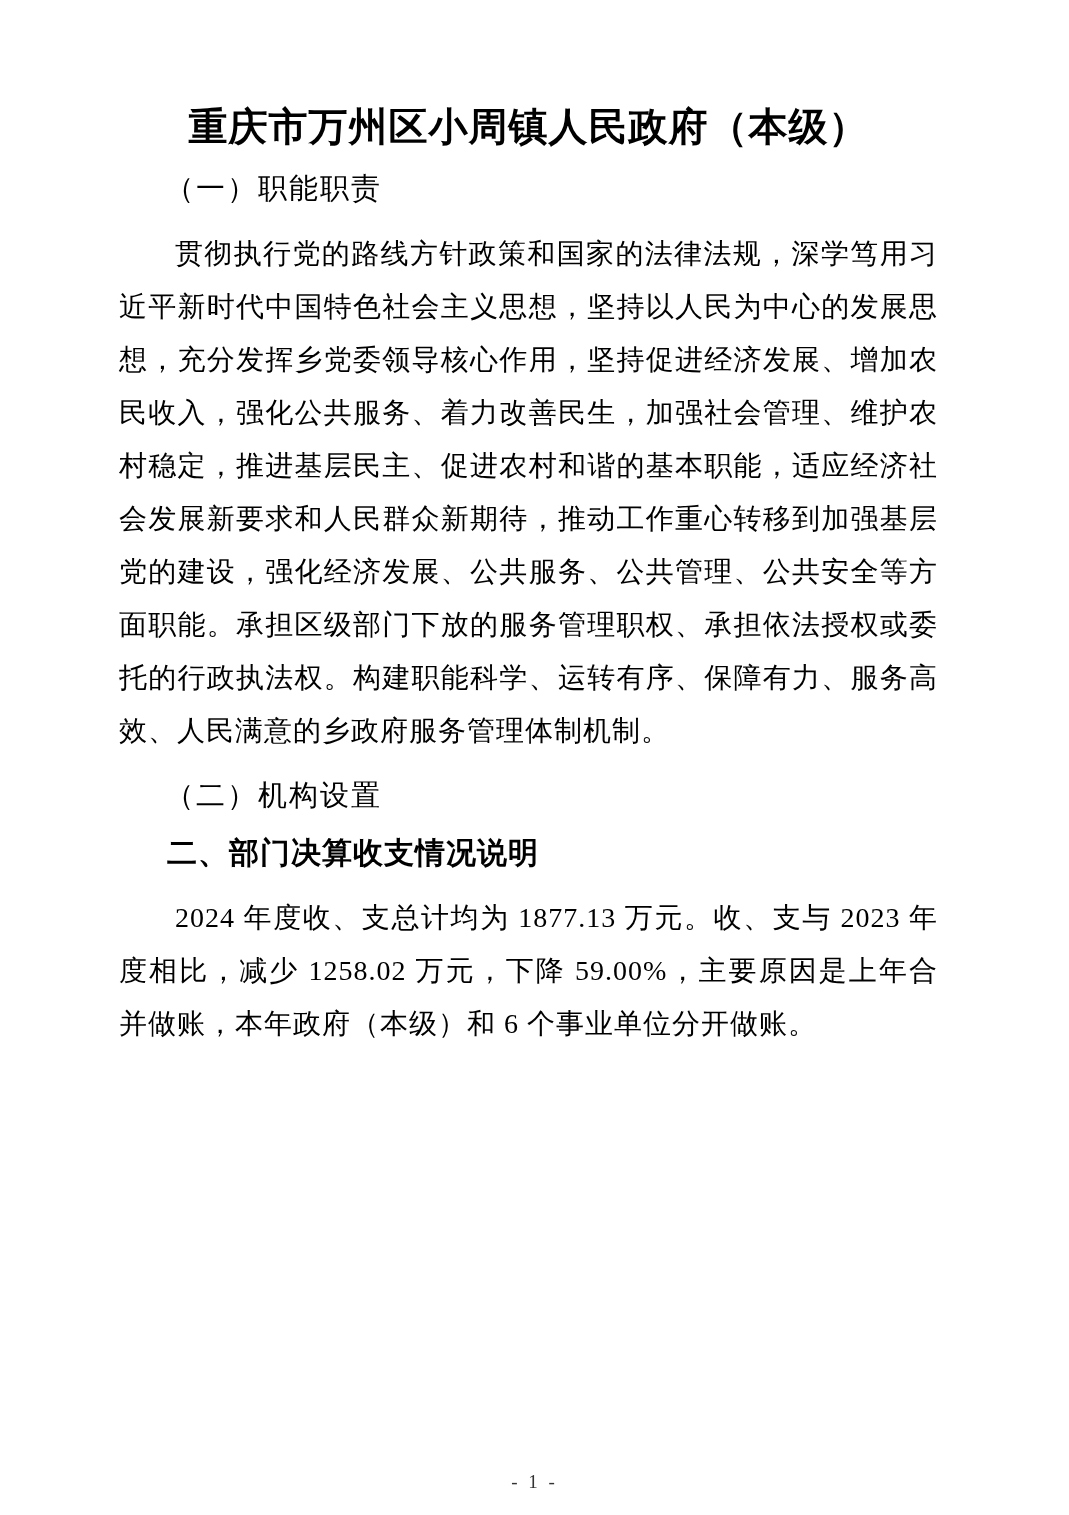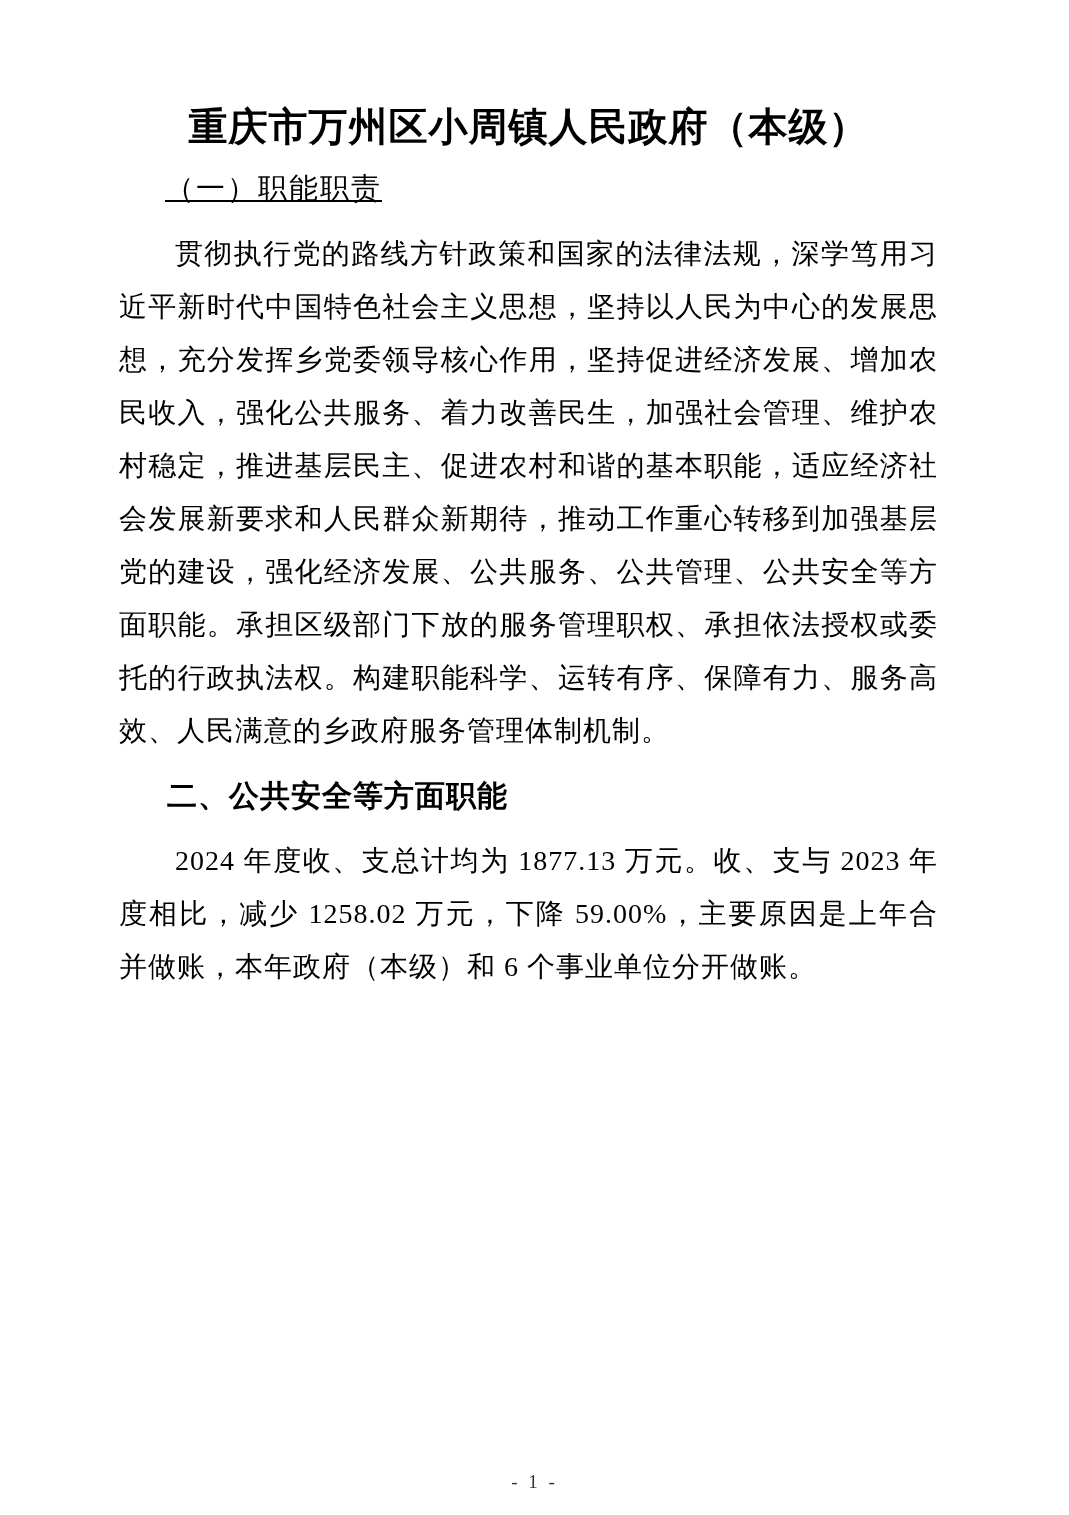--- a/index.html
+++ b/index.html
@@ -40,21 +40,20 @@
   }
   .sub-heading {
     font-family: "Liberation Serif", "DejaVu Serif", serif;
     font-weight: normal;
     font-size: 29px;
     line-height: 53px;
     margin: 6px 0 0 0;
     text-indent: 2em;
     letter-spacing: 2px;
     color: #000000;
-    text-decoration: underline;
   }
   .body-para {
     font-family: "Liberation Serif", "DejaVu Serif", serif;
     font-weight: normal;
     font-size: 28px;
     line-height: 53px;
     margin: 12px;
     text-indent: 2em;
     text-align: justify;
     text-justify: inter-ideograph;
@@ -80,22 +79,23 @@
 
   <div class="doc-title">
     <div>重庆市万州区小周镇人民政府（本级）</div>
   </div>
 
 
   <div class="sub-heading">（一）职能职责</div>
 
   <p class="body-para">贯彻执行党的路线方针政策和国家的法律法规，深学笃用习近平新时代中国特色社会主义思想，坚持以人民为中心的发展思想，充分发挥乡党委领导核心作用，坚持促进经济发展、增加农民收入，强化公共服务、着力改善民生，加强社会管理、维护农村稳定，推进基层民主、促进农村和谐的基本职能，适应经济社会发展新要求和人民群众新期待，推动工作重心转移到加强基层党的建设，强化经济发展、公共服务、公共管理、公共安全等方面职能。承担区级部门下放的服务管理职权、承担依法授权或委托的行政执法权。构建职能科学、运转有序、保障有力、服务高效、人民满意的乡政府服务管理体制机制。</p>
 
+  <div class="sub-heading">（二）机构设置</div>
 
 
-  <div class="section-heading">二、公共安全等方面职能</div>
+  <div class="section-heading">二、部门决算收支情况说明</div>
 
 
   <p class="body-para">2024 年度收、支总计均为 1877.13 万元。收、支与 2023 年度相比，减少 1258.02 万元，下降 59.00%，主要原因是上年合并做账，本年政府（本级）和 6 个事业单位分开做账。</p>
 
   <div class="page-footer">- 1 -</div>
 
 </div>
 
 </body></html>

